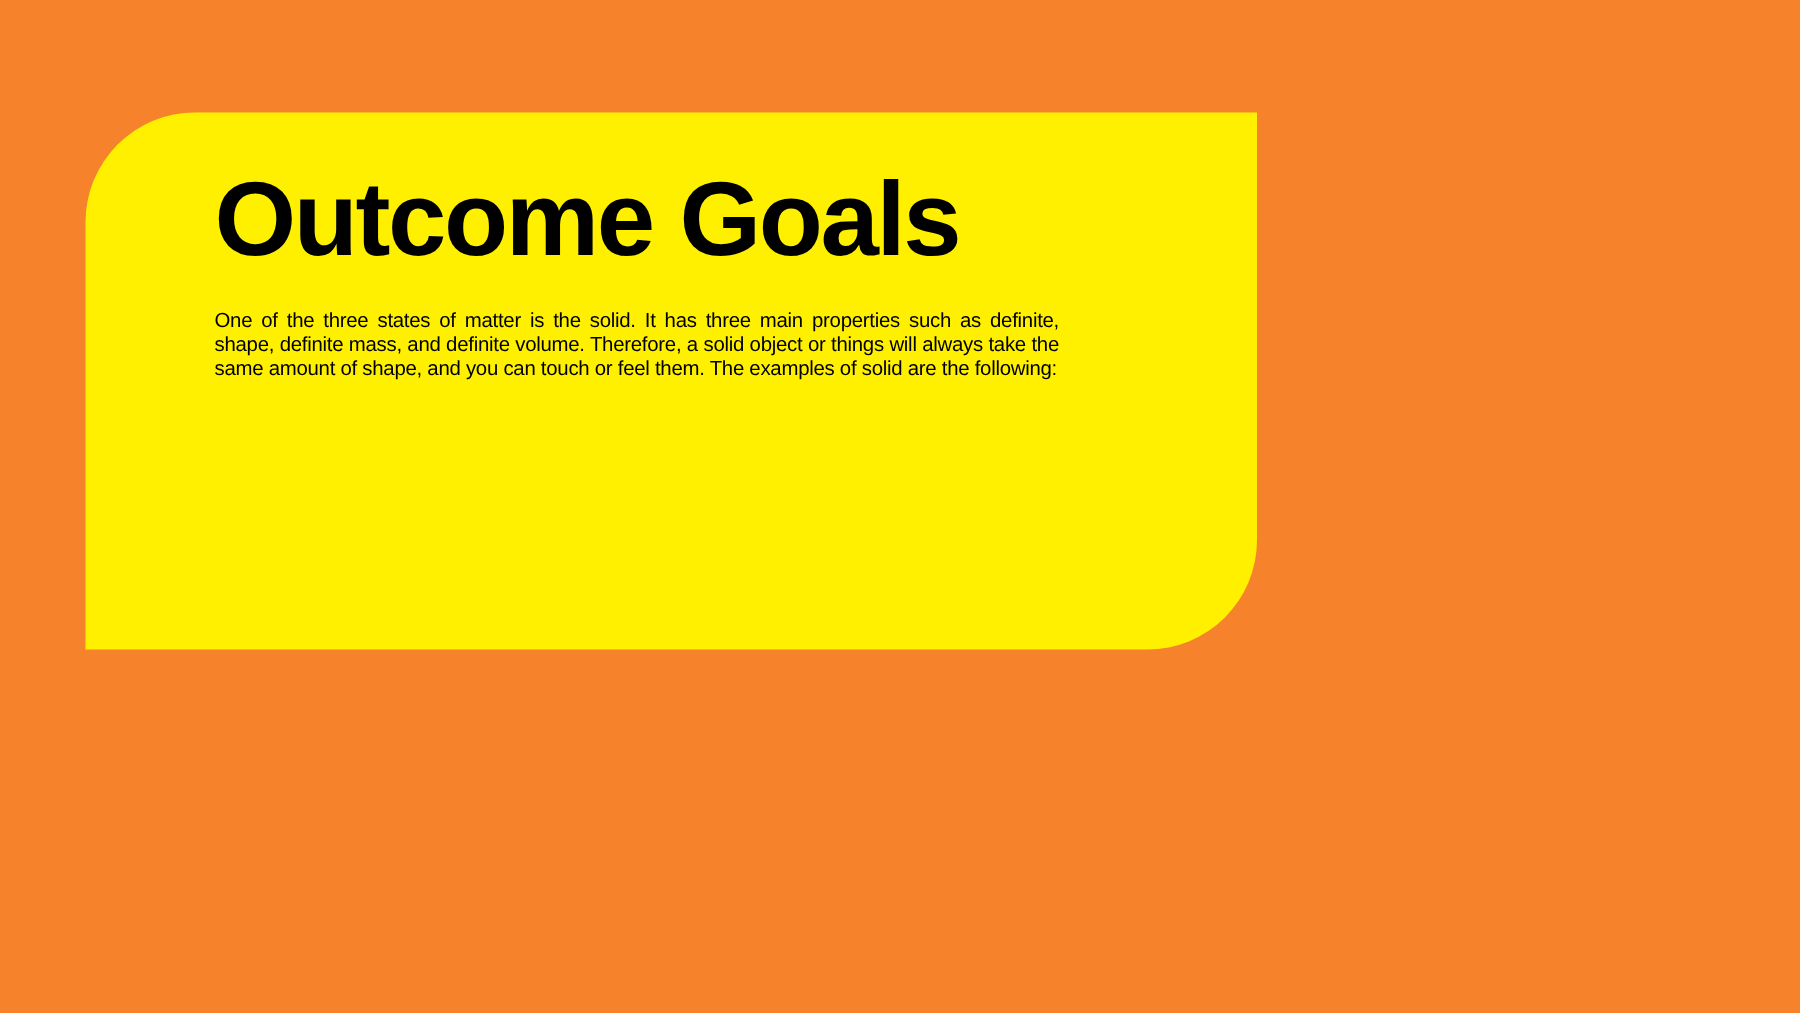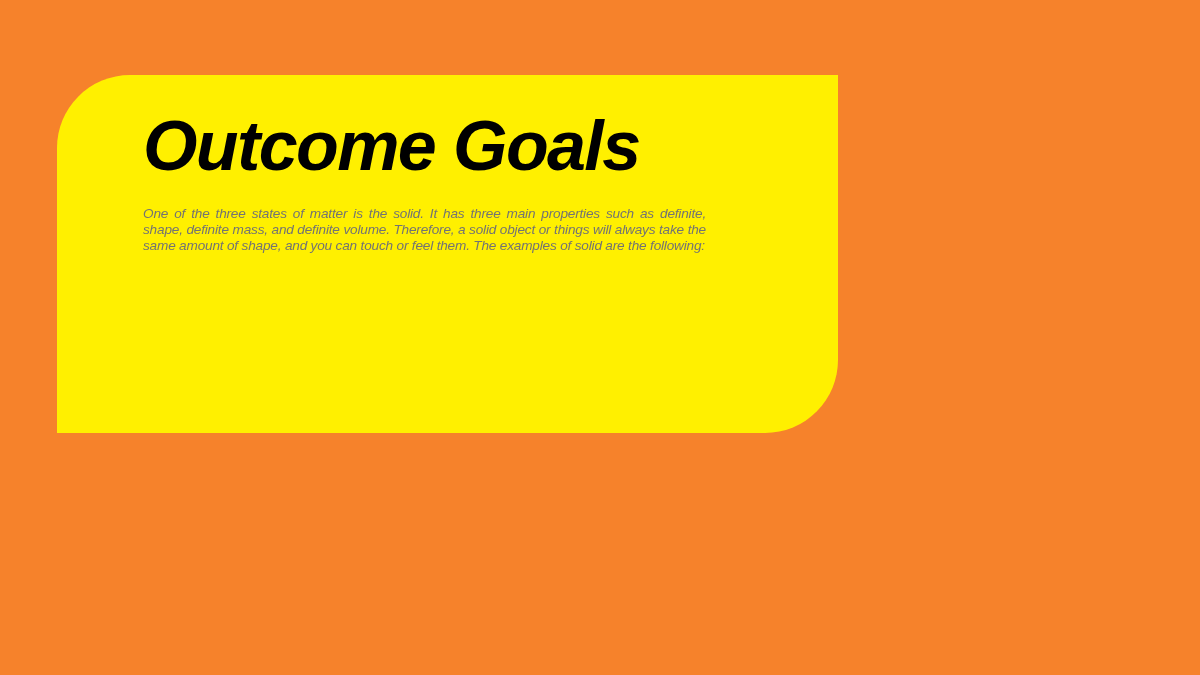--- a/index.html
+++ b/index.html
@@ -15,21 +15,20 @@
     background: #f6822b;
     font-family: "Liberation Sans", sans-serif;
     -webkit-font-smoothing: antialiased;
   }
 
   .slide {
     position: relative;
     width: 1200px;
     height: 547px;
     background: #f6822b;
-    font-style: italic;
   }
 
   
   .content-card {
     position: absolute;
     left: 57px;
     top: 75px;
     width: 781px;
     height: 358px;
     background: #fff000;
@@ -50,21 +49,21 @@
     letter-spacing: -1.6px;
     white-space: nowrap;
   }
 
   
   .slide-body {
     position: absolute;
     left: 86px;
     top: 131px;
     width: 563px;
-    color: #737373;
+    color: #000000;
     font-family: "Liberation Sans", sans-serif;
     font-size: 13.6px;
     font-weight: 400;
     line-height: 15.8px;
     text-align: justify;
     text-justify: inter-word;
     letter-spacing: -0.18px;
   }
 </style>
 </head>

